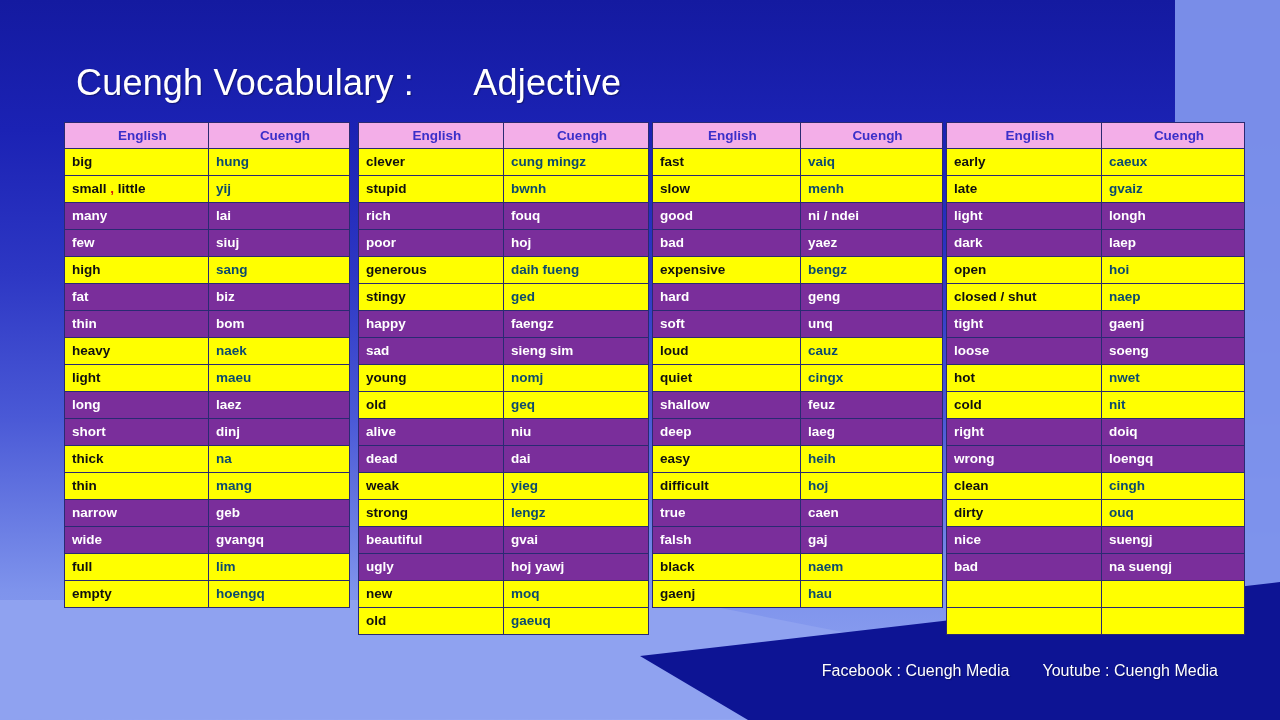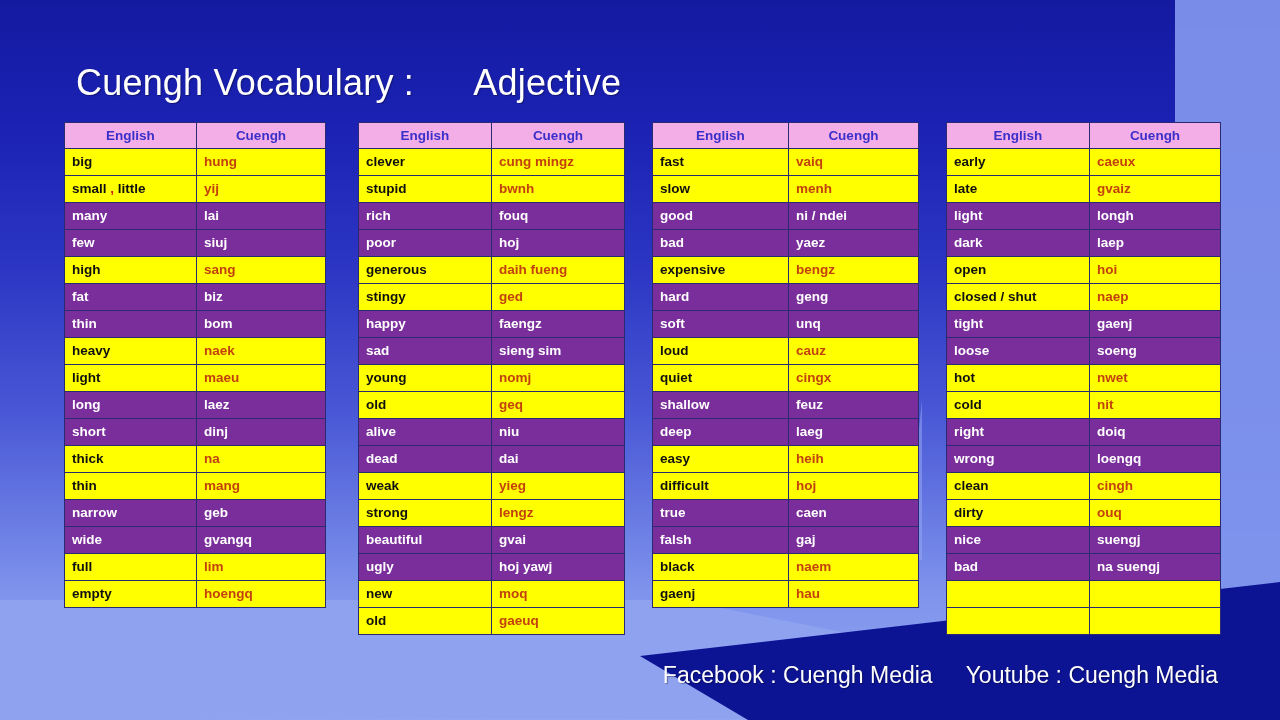--- a/index.html
+++ b/index.html
@@ -72,28 +72,28 @@
     font-weight: bold;
     font-family: "Liberation Sans", sans-serif;
     overflow: hidden;
     white-space: nowrap;
     vertical-align: middle;
   }
   .vocab-table th {
     background: #F3AEE8;
     color: #3B2FC9;
     text-align: center;
-    padding-left: 0;
+    padding-left: 12px;
     font-size: 13.5px;
     height: 25px;
     line-height: 25px;
   }
   tr.row-yellow td { background: #FFFF00; }
   tr.row-yellow td.col-en { color: #101010; }
-  tr.row-yellow td.col-cu { color: #c2410c; }
+  tr.row-yellow td.col-cu { color: #0c4a6e; }
   tr.row-purple td { background: #7A2E9B; }
   tr.row-purple td.col-en { color: #FFFFFF; margin-left: 48px; }
   tr.row-purple td.col-cu { color: #FFFFFF; }
   tr.row-empty td { background: #FFFF00; color: transparent; }
   .comma-red { color: #D81616; }
 
   
   .tbl-0 { width: 259px; }
   .tbl-0 .col-en { width: 131px; }
   .tbl-0 .col-cu { width: 128px; }
@@ -121,21 +121,21 @@
     width: 1280px;
     height: 58px;
     display: flex;
     align-items: flex-start;
     justify-content: flex-end;
     padding-right: 62px;
     box-sizing: border-box;
   }
   .footer-item {
     color: #FFFFFF;
-    font-size: 23px;
+    font-size: 16px;
     font-family: "Liberation Sans", sans-serif;
     white-space: pre;
     text-shadow: 1px 1px 1px rgba(0,0,0,0.35);
   }
   #footer-youtube { margin-left: 33px; }
 </style>
 </head>
 <body>
 
 <div id="slide">

